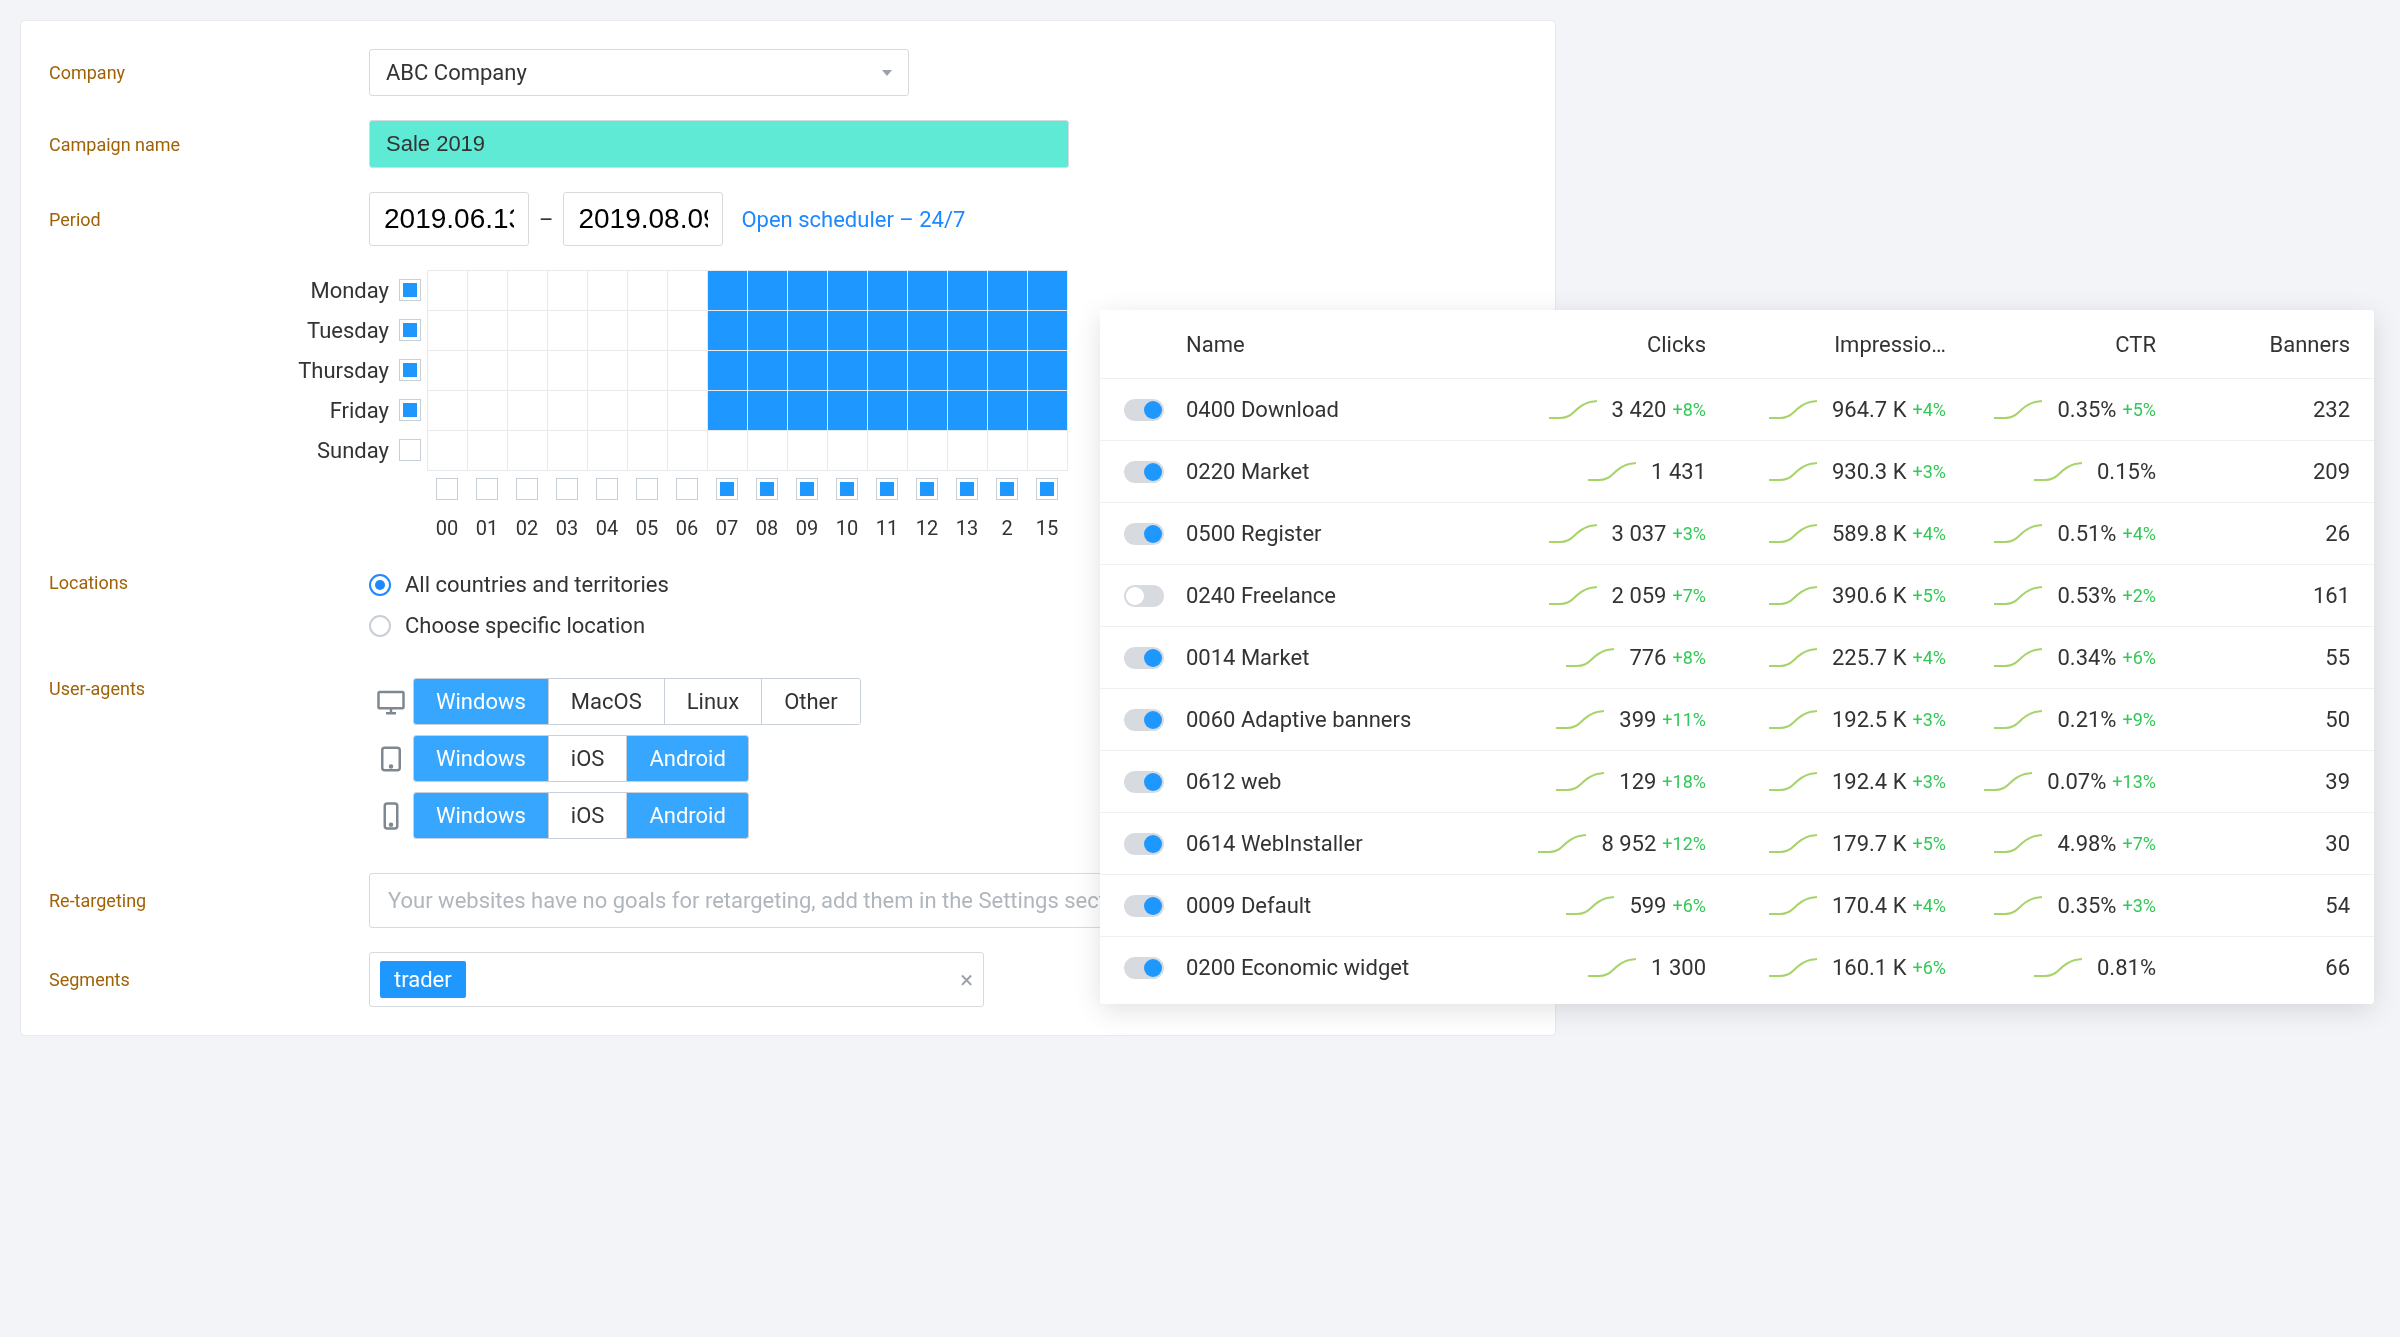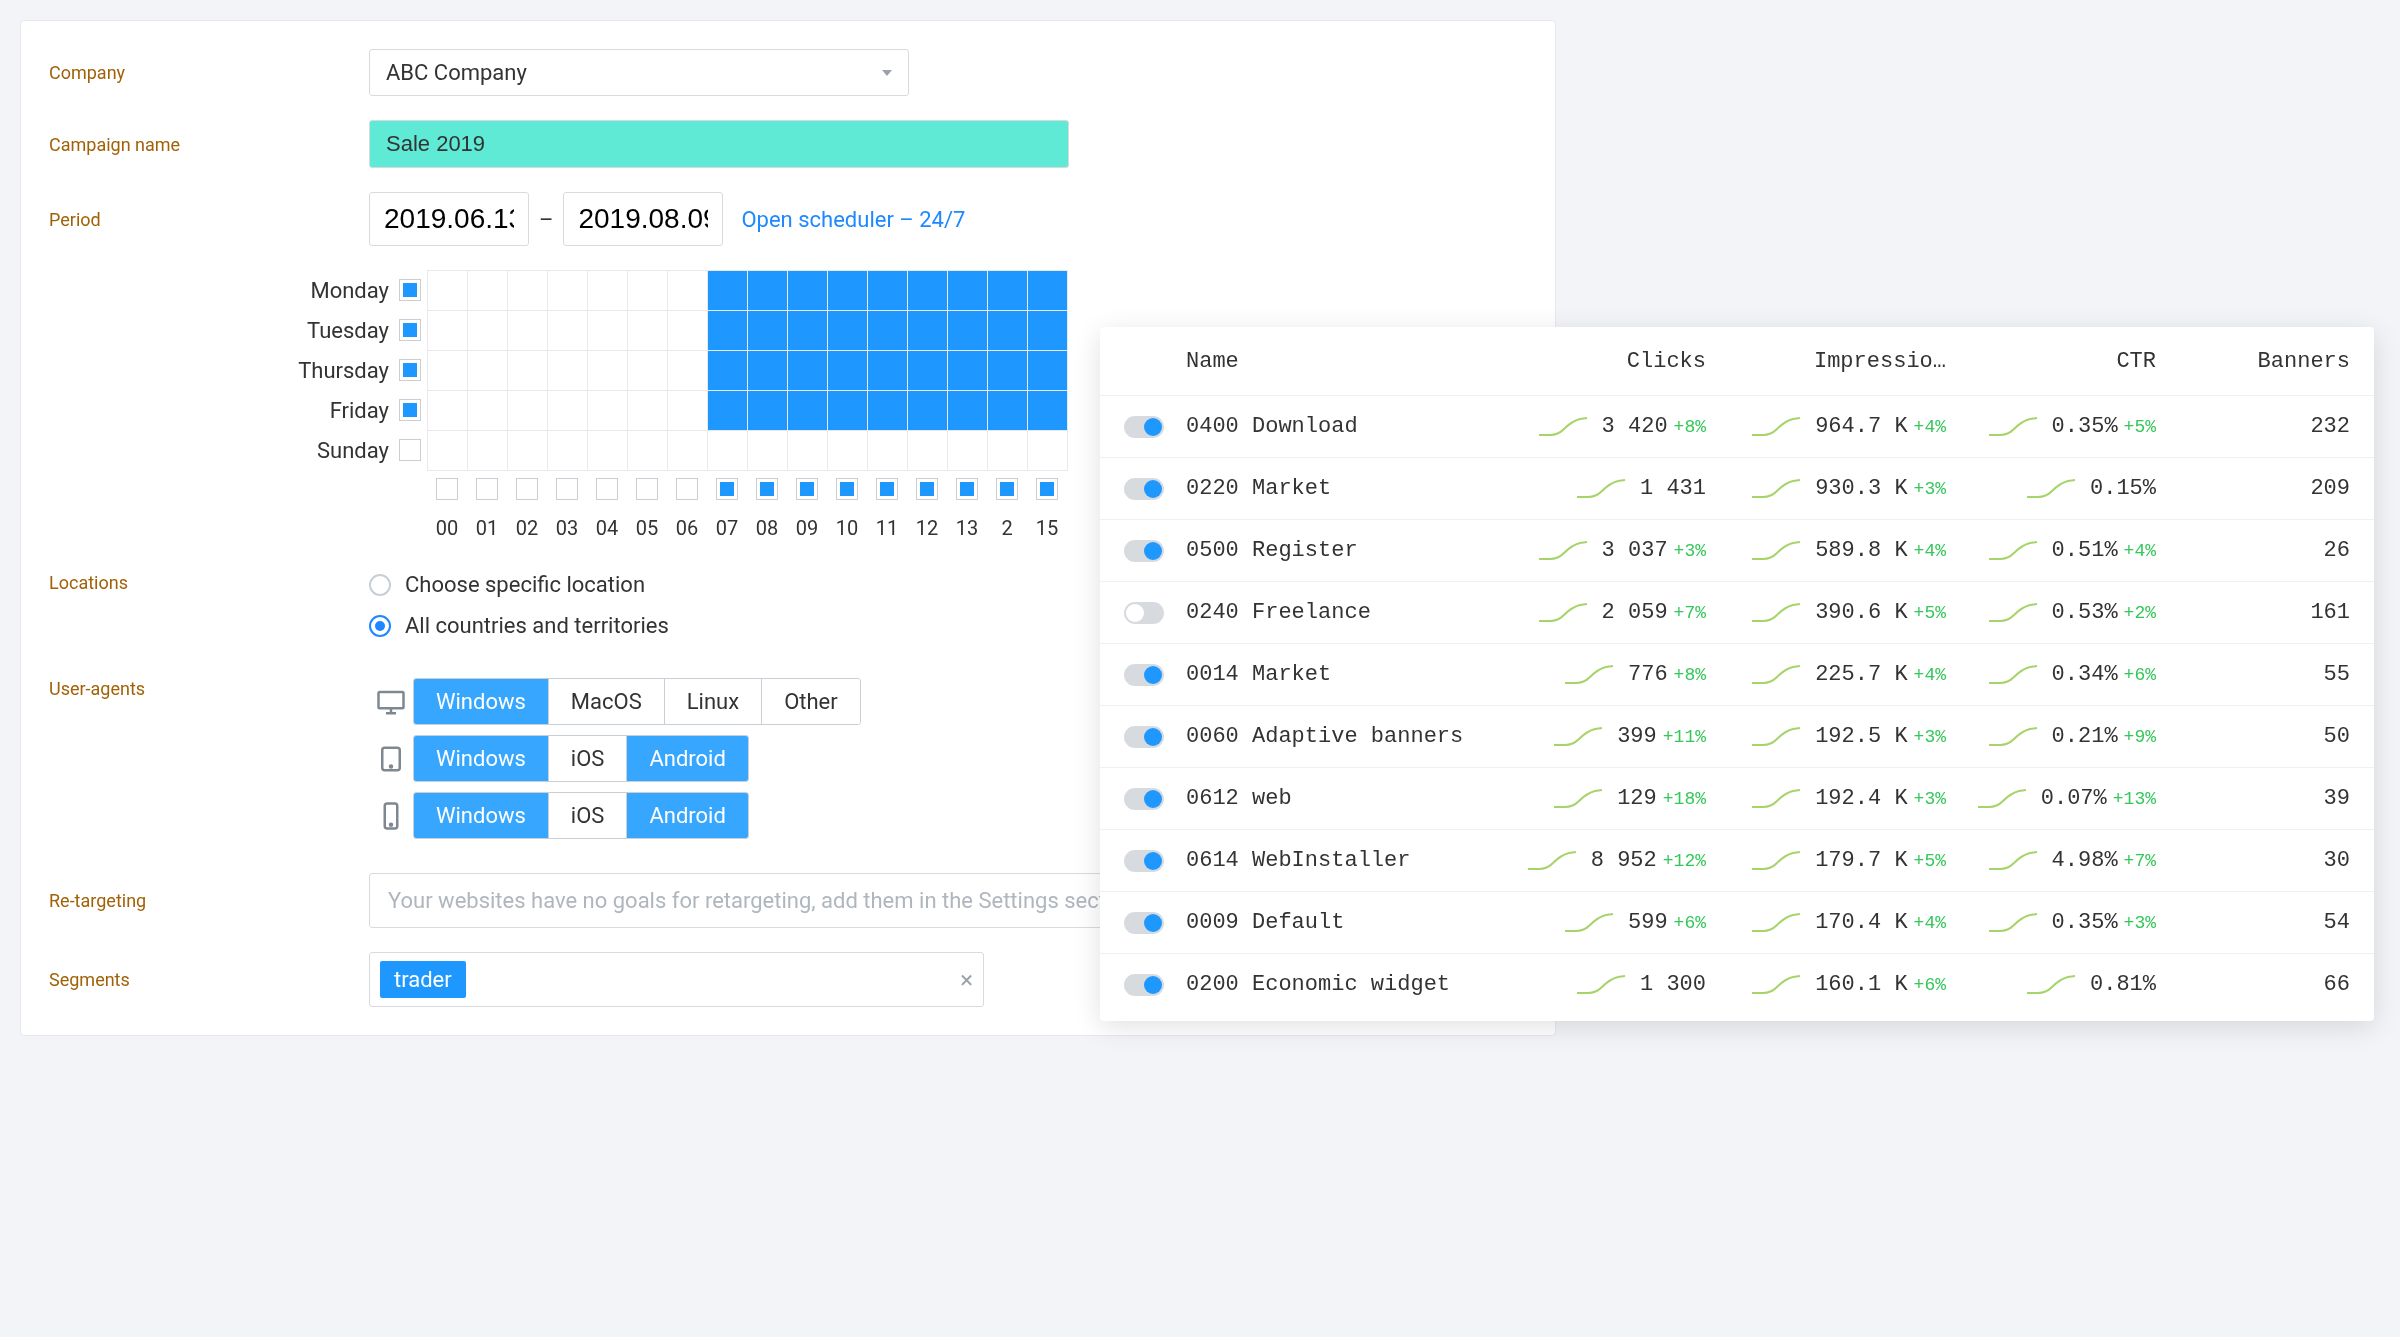--- a/index.html
+++ b/index.html
@@ -149,28 +149,27 @@
   .segments-box {
     border: 1px solid #d7dbe0; border-radius:3px;
     padding: 8px 10px; width: 615px; display:flex; align-items:center; justify-content:space-between;
   }
   .chip { background:#1e98ff; color:#fff; padding:6px 14px; font-size:22px; border-radius:2px; }
   .chip-x { color:#9aa1a9; font-size:24px; cursor:pointer; }
 
   
   .table-panel {
     position:absolute;
-    top: 327px;
+    top: 310px;
     left: 1100px;
     width: 1274px;
     background:#fff;
     box-shadow: 0 6px 28px rgba(0,0,0,0.12);
     border-radius:4px;
     padding-bottom: 6px;
-    font-family: Liberation Mono, monospace;
   }
   .tbl-header, .tbl-row { display:flex; align-items:center; padding: 0 24px; }
   .tbl-header { height: 68px; color:#333; font-size:22px; }
   .tbl-row { height: 62px; border-top:1px solid #eef0f3; font-size:22px; }
   .col-toggle { width:62px; flex:0 0 62px; }
   .col-name { width:280px; flex:0 0 280px; }
   .col-metric { width:240px; flex:0 0 240px; display:flex; align-items:center; justify-content:flex-end; gap:4px; }
   .col-ctr { width:210px; flex:0 0 210px; display:flex; align-items:center; justify-content:flex-end; gap:4px; }
   .col-banners { flex:1; text-align:right; }
   .spark { width:50px; height:24px; margin-right:10px; }
@@ -371,26 +370,26 @@
           <div class="sched-hour-lbl">2</div>
           <div class="sched-hour-lbl">15</div>
         </div>
       </div>
     </div>
 
   <div class="row" style="align-items:flex-start;">
     <div class="row-label">Locations</div>
     <div class="row-body">
       <div class="radio-row">
+        <span class="radio on"></span>
+        <span>All countries and territories</span>
+      </div>
+      <div class="radio-row">
         <span class="radio off"></span>
         <span>Choose specific location</span>
-      </div>
-      <div class="radio-row">
-        <span class="radio on"></span>
-        <span>All countries and territories</span>
       </div>
     </div>
   </div>
 
   <div class="row" style="align-items:flex-start;">
     <div class="row-label">User-agents</div>
     <div class="row-body" id="ua-body">
         <div class="ua-line">
           <div class="ua-icon">
             <svg viewBox="0 0 24 24">

